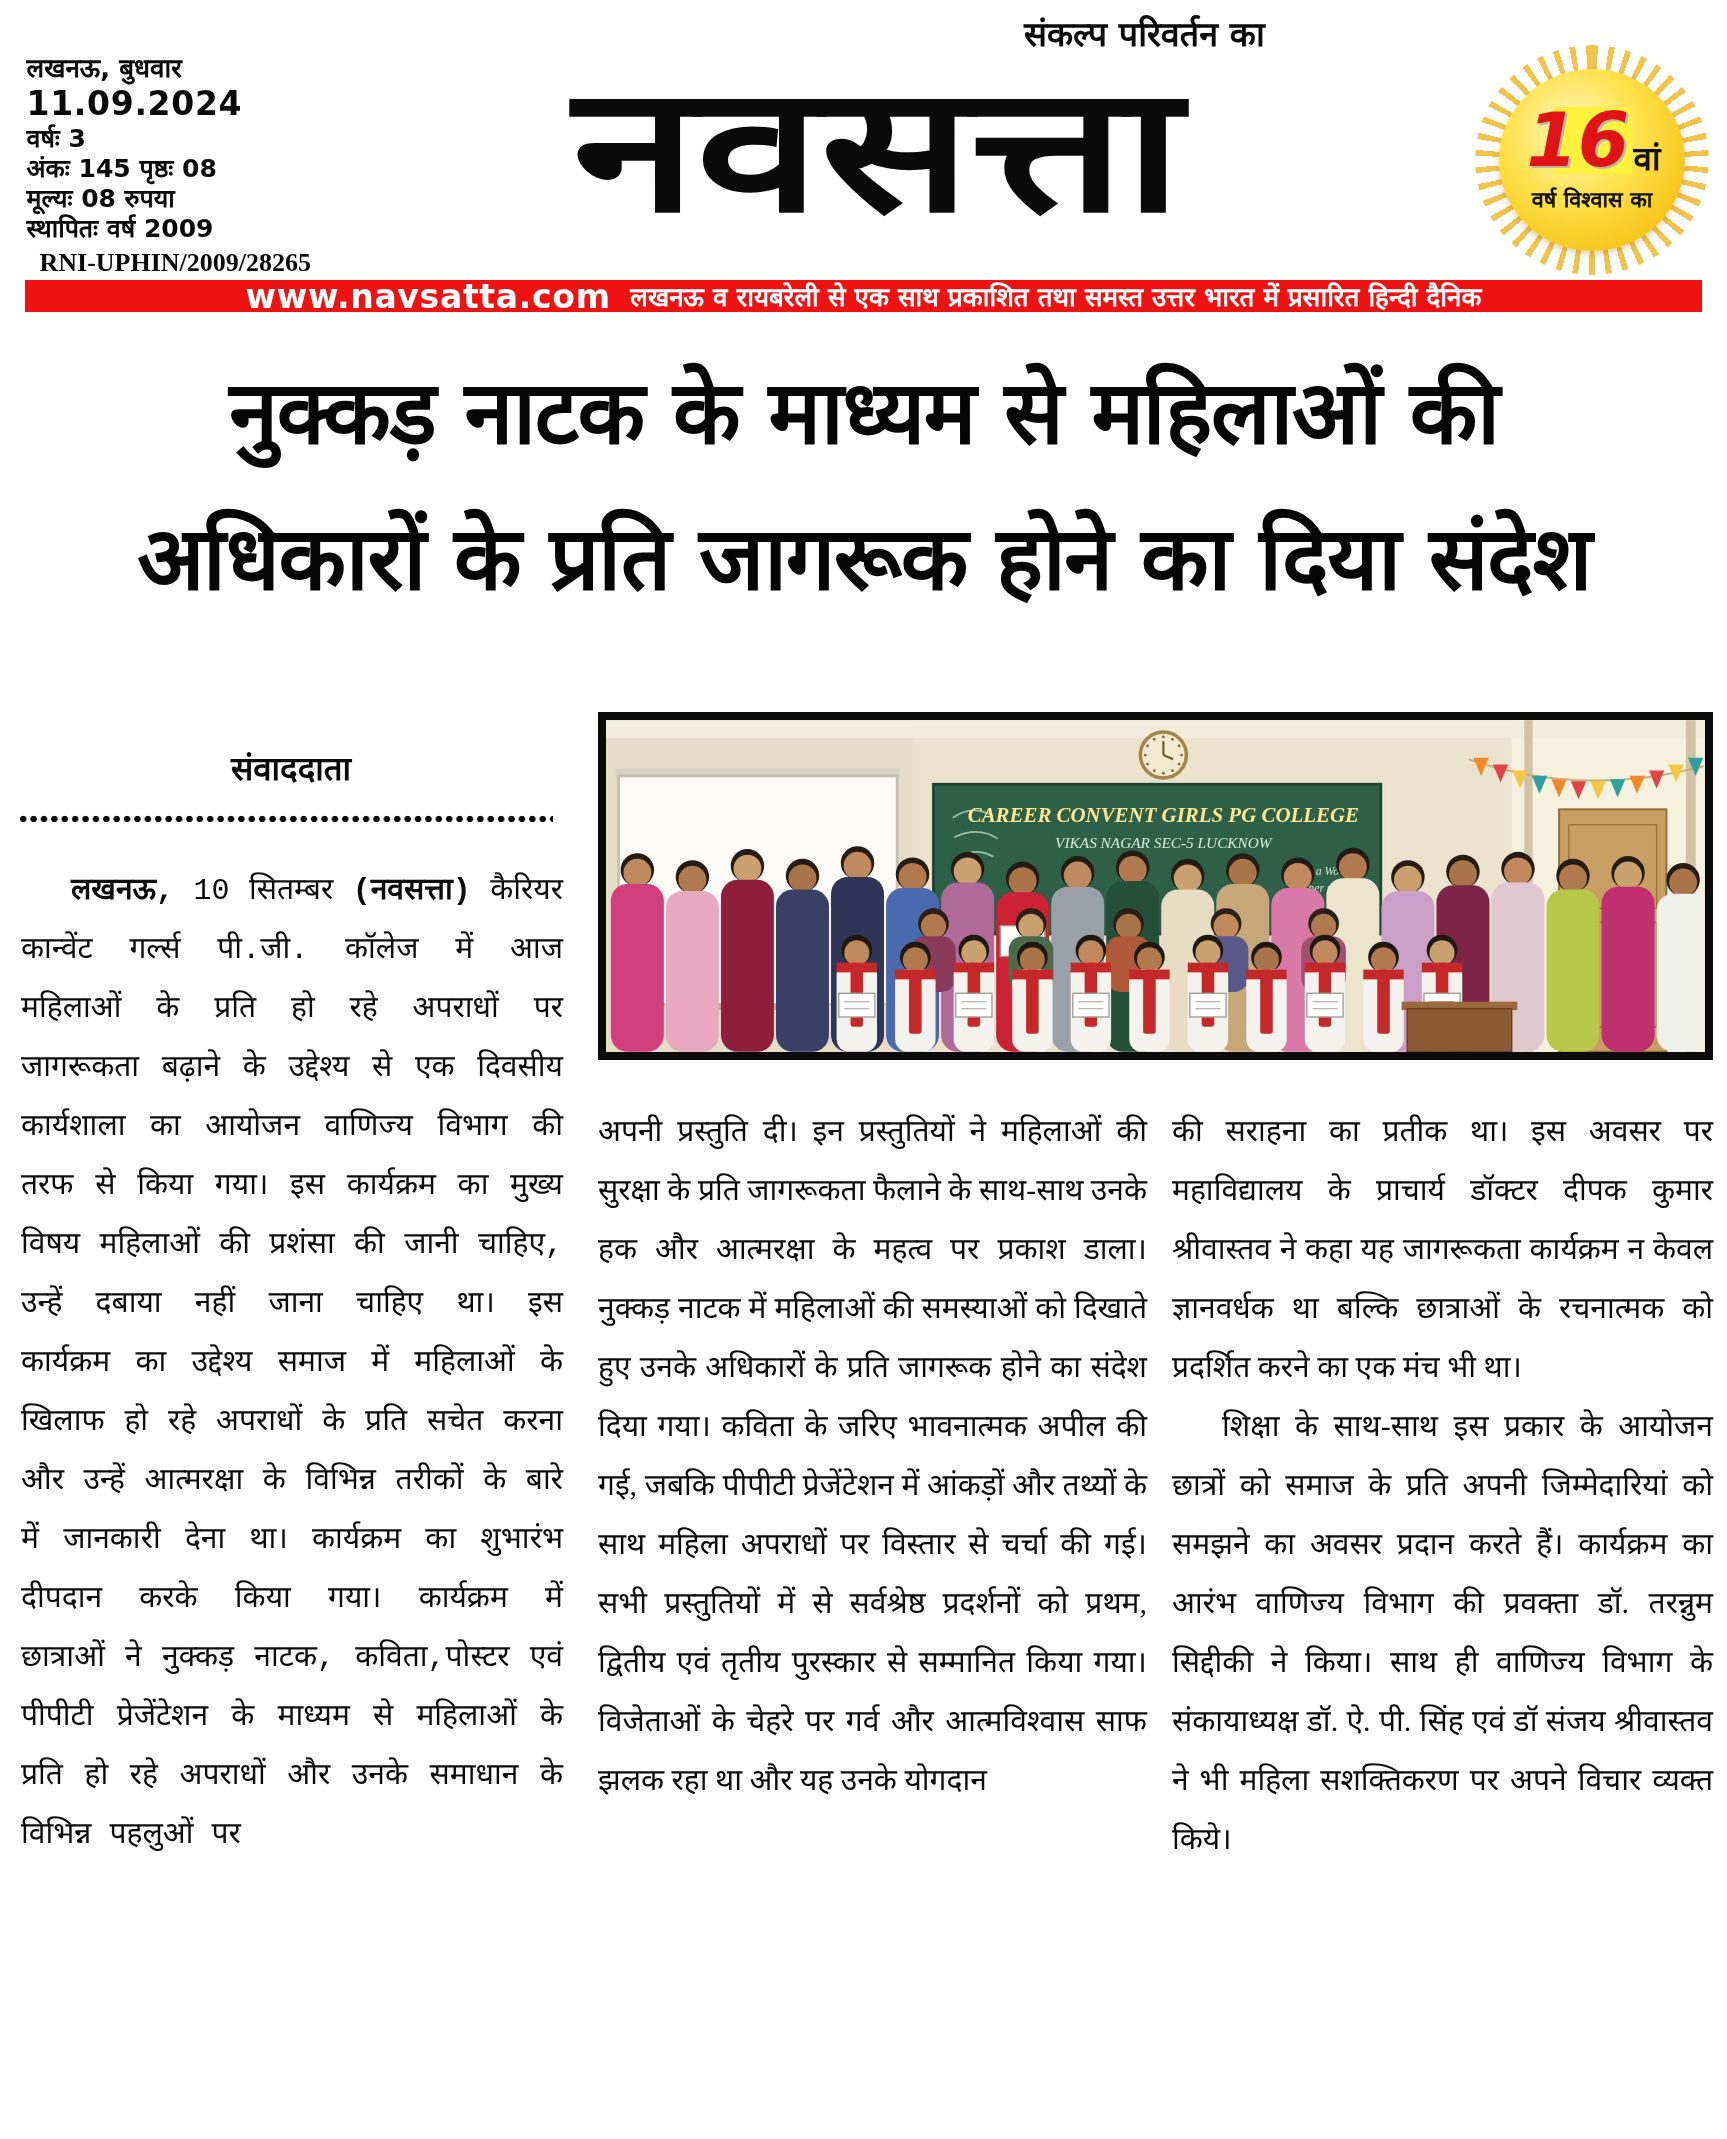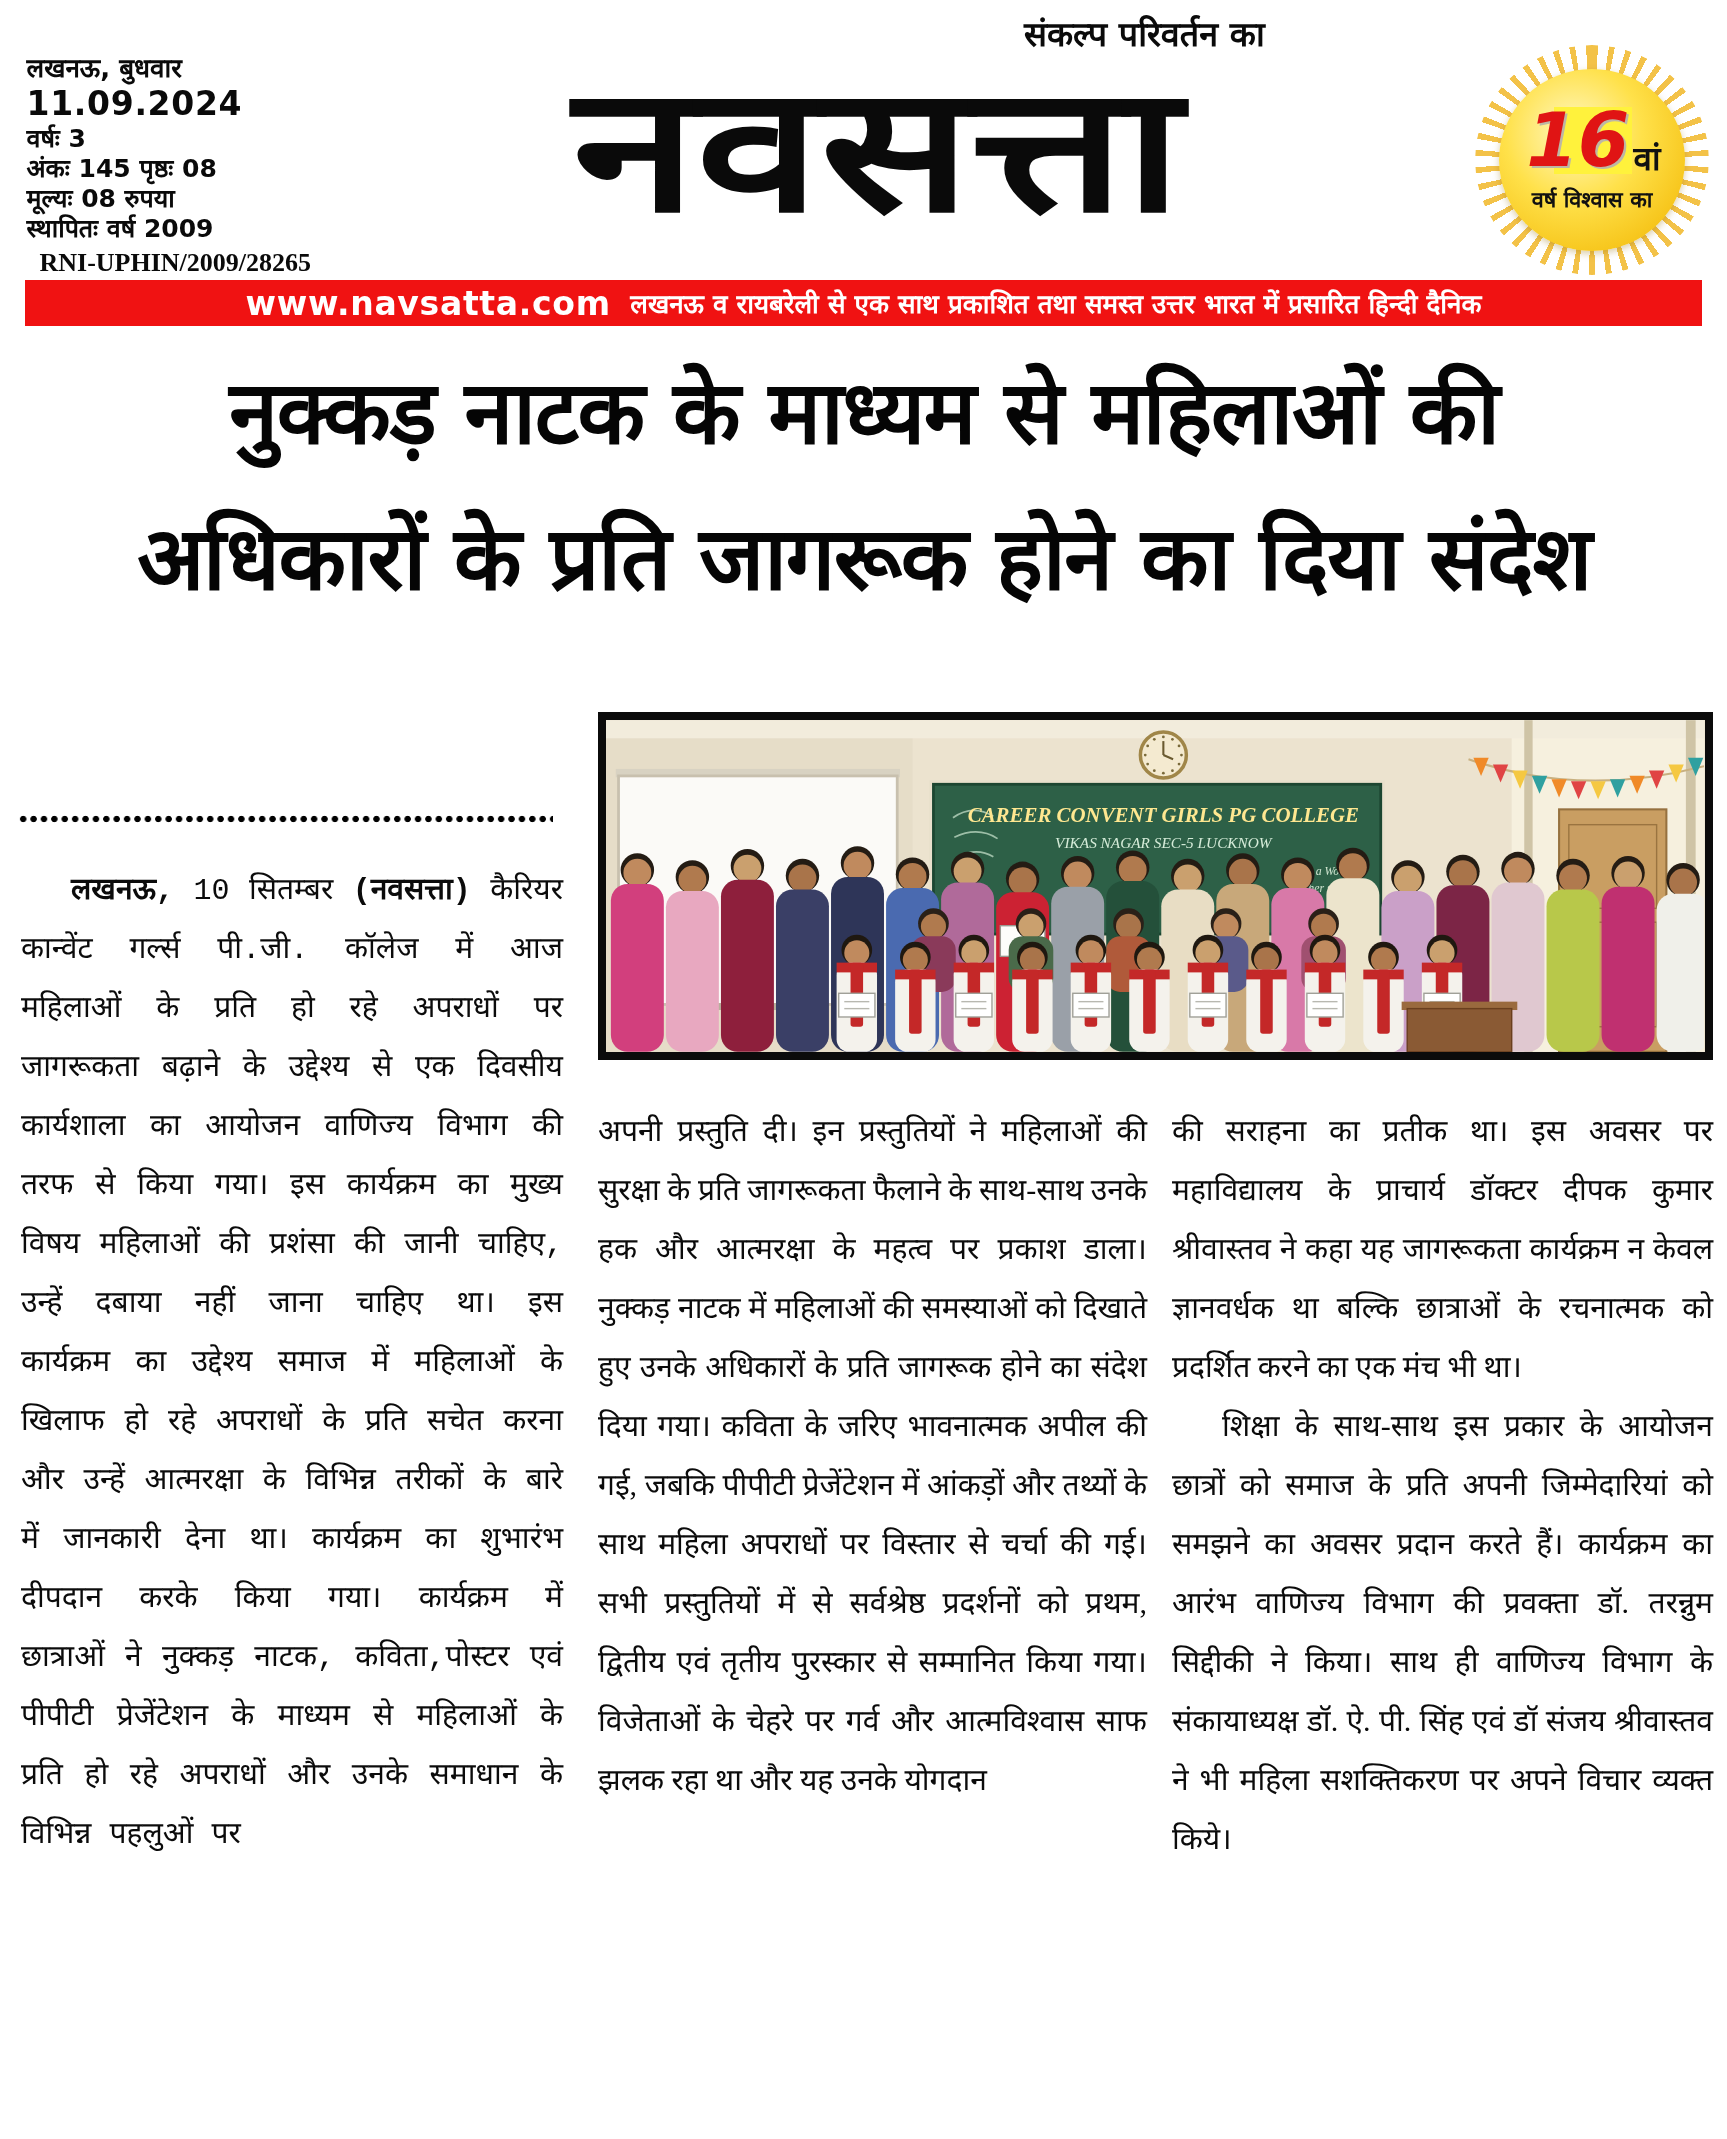--- a/index.html
+++ b/index.html
@@ -29,21 +29,21 @@
         background:radial-gradient(circle at 40% 35%,#fff8c4 0%,#ffe14a 42%,#f7c71e 74%,#e9b107 100%);
         box-shadow:0 2.8px 7px rgba(150,110,0,.35);}
   .badge .txt{position:absolute;inset:24px;display:flex;flex-direction:column;align-items:center;justify-content:center;}
   .badge .row16{display:flex;align-items:flex-end;line-height:.9;}
   .badge .n16{font-size:74px;font-weight:900;font-style:italic;color:#e01414;
         text-shadow:2.1px 2.1px 0 #bdb7a4;background:linear-gradient(90deg,transparent 0 28%,#fff23c 28% 100%);padding:0 2.8px;}
   .badge .vaan{font-size:33px;font-weight:900;color:#111;margin-left:1.4px;}
   .badge .sub{font-size:21.6px;font-weight:900;color:#111;margin-top:10px;white-space:nowrap;}
 
   
-  .banner{left:25px;top:280px;width:1677px;height:46px;background:#f01212;color:#ffffff;
+  .banner{left:25px;top:280px;width:1677px;height:32px;background:#f01212;color:#ffffff;
           display:flex;align-items:center;justify-content:center;gap:19.5px;}
   .banner .url{font-size:33px;font-weight:800;letter-spacing:0.7px;}
   .banner .tagtxt{font-size:26px;font-weight:600;white-space:nowrap;}
 
   
   .headline{left:28px;top:340px;width:1672px;text-align:center;font-weight:900;
             font-size:88px;line-height:1.66;letter-spacing:-1.4px;color:#050505;}
   .headline div{white-space:nowrap;}
 
   
@@ -99,20 +99,21 @@
   <div class="abs banner">
     <span class="url">www.navsatta.com</span>
     <span class="tagtxt">लखनऊ व रायबरेली से एक साथ प्रकाशित तथा समस्त उत्तर भारत में प्रसारित हिन्दी दैनिक</span>
   </div>
 
   <div class="abs headline">
     <div>नुक्कड़ नाटक के माध्यम से महिलाओं की</div>
     <div>अधिकारों के प्रति जागरूक होने का दिया संदेश</div>
   </div>
 
+  <div class="abs byline">संवाददाता</div>
   <div class="abs dots"></div>
 
   <div class="abs photo">
     <svg width="1098" height="332" viewBox="0 0 1576 476">
 
       <rect x="0" y="0" width="1576" height="476" fill="#ece3cf"></rect>
       <rect x="0" y="0" width="440" height="476" fill="#e6ddc8"></rect>
       <rect x="1300" y="0" width="276" height="476" fill="#f6f0de"></rect>
       <rect x="0" y="0" width="1576" height="26" fill="#f2ecdc"></rect>
 

